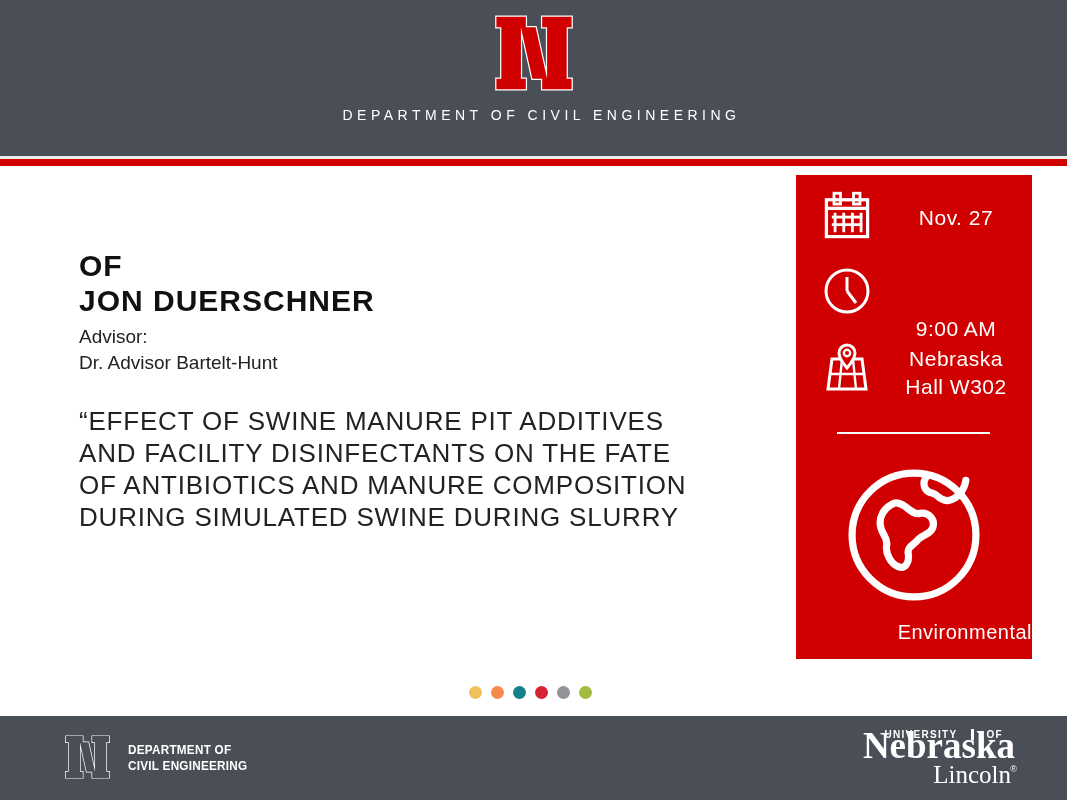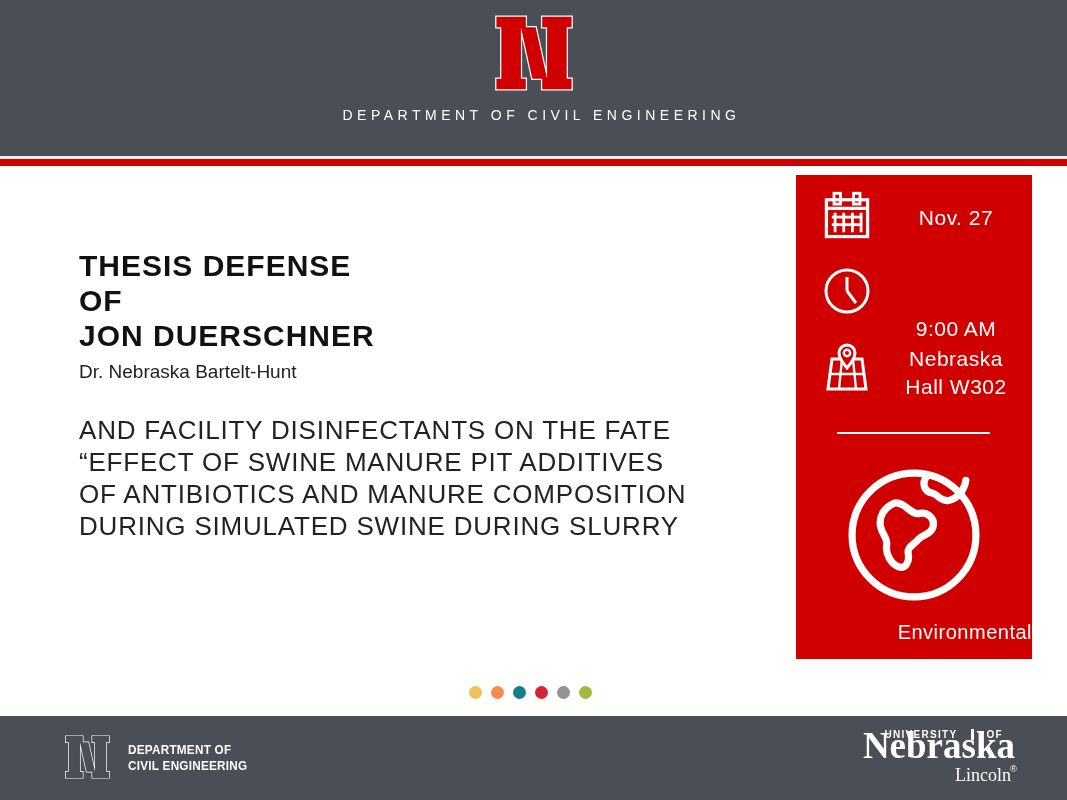--- a/index.html
+++ b/index.html
@@ -51,21 +51,21 @@
     position:absolute;left:128px;top:26px;font-size:13px;font-weight:bold;line-height:16px;
     letter-spacing:0.3px;transform:scaleX(0.9);transform-origin:left center;
   }
   .f-right{position:absolute;right:52px;top:10px;width:160px;text-align:right;}
   .f-neb{font-family:"Liberation Serif",serif;font-weight:bold;font-size:37px;line-height:40px;}
   .f-univ{
     position:absolute;top:3px;right:12px;font-size:10px;letter-spacing:1.3px;font-weight:bold;
     font-family:"Liberation Sans",sans-serif;display:flex;align-items:flex-start;gap:11px;
   }
   .f-univ .col{display:inline-block;width:3px;height:11px;background:#fff;margin:0 2px;}
-  .f-lincoln{font-family:"Liberation Serif",serif;font-size:18px;line-height:22px;margin-top:-2px;padding-right:4px;}
+  .f-lincoln{font-family:"Liberation Serif",serif;font-size:25px;line-height:22px;margin-top:-2px;padding-right:4px;}
   .f-reg{position:absolute;right:-2px;top:38px;font-size:9px;}
 </style>
 </head>
 <body>
 
 <div class="slide">
 
   <div class="top-bar">
     <span class="top-n">
       <svg viewBox="0 0 100 93">
@@ -73,30 +73,30 @@
         <path d="M4,2 H40 V15 H34 V78 H40 V91 H4 V78 H10 V15 H4 Z M60,2 H96 V15 H90 V78 H96 V91 H60 V78 H66 V15 H60 Z M34,15 H52 L66,78 H48 Z" fill="#d00000"></path>
       </svg>
     </span>
     <div class="top-dept">DEPARTMENT OF CIVIL ENGINEERING</div>
   </div>
   <div class="gap-strip"></div>
   <div class="red-line"></div>
 
   <div class="content">
     <div class="title">
-      <div>THESIS DEFENSE</div>
       <div>OF</div>
       <div>JON DUERSCHNER</div>
     </div>
     <div class="advisor">
-      <div>Dr. Nebraska Bartelt-Hunt</div>
+      <div>Advisor:</div>
+      <div>Dr. Advisor Bartelt-Hunt</div>
     </div>
     <div class="quote">
+      <div>“EFFECT OF SWINE MANURE PIT ADDITIVES</div>
       <div>AND FACILITY DISINFECTANTS ON THE FATE</div>
-      <div>“EFFECT OF SWINE MANURE PIT ADDITIVES</div>
       <div>OF ANTIBIOTICS AND MANURE COMPOSITION</div>
       <div>DURING SIMULATED SWINE DURING SLURRY</div>
     </div>
   </div>
 
   <div class="panel">
 
     <span class="icon icon-calendar">
       <svg viewBox="0 0 48 48">
         <rect x="5" y="9" width="38" height="34" fill="none" stroke="#fff" stroke-width="3"></rect>

